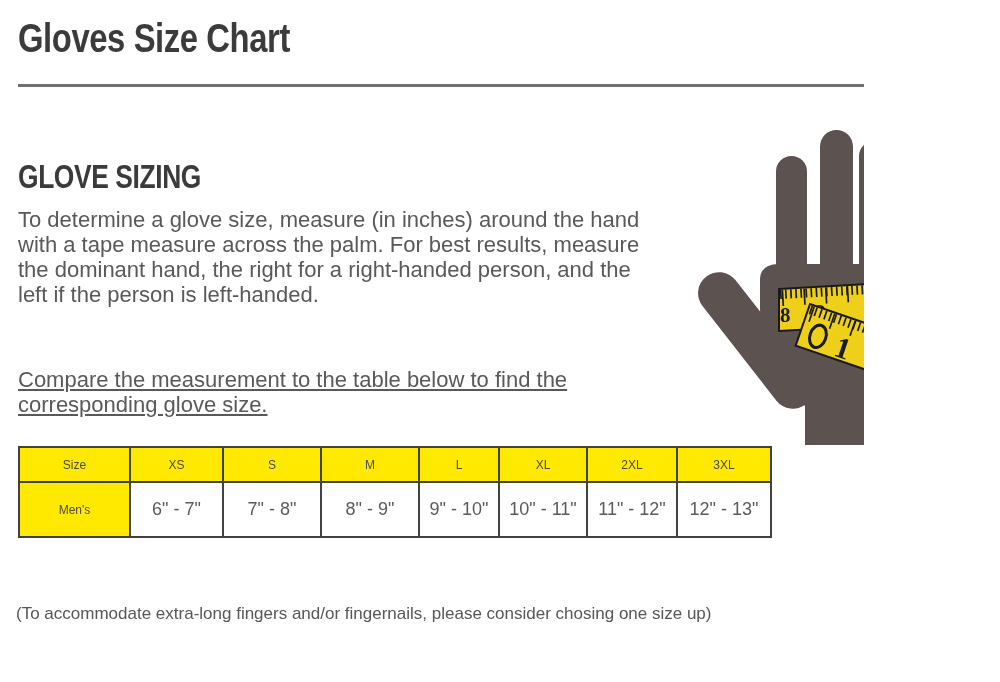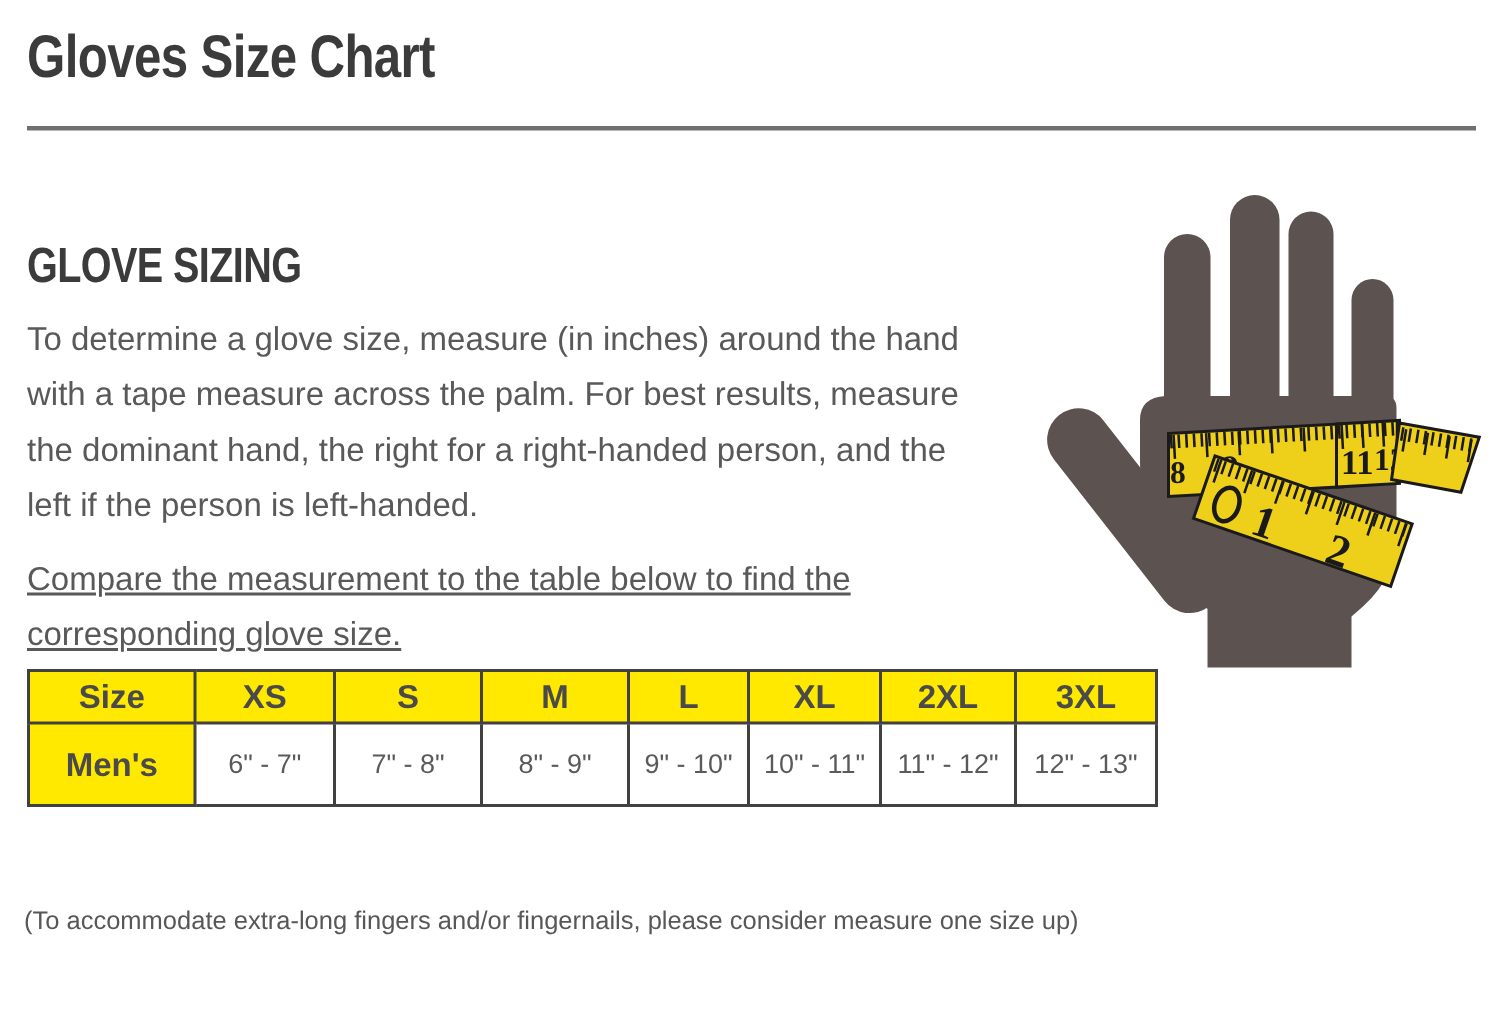--- a/index.html
+++ b/index.html
@@ -1,19 +1,19 @@
 <!DOCTYPE html>
 <html><head>
 <meta charset="utf-8">
 <style>
   * { margin: 0; padding: 0; box-sizing: border-box; }
   html, body { background: #ffffff; }
   .page {
     position: relative;
-    width: 1000px;
+    width: 864px;
     height: 682px;
     background: #ffffff;
     font-family: "Liberation Sans", sans-serif;
     overflow: hidden;
   }
   .page-title {
     position: absolute;
     left: 18px;
     top: 16px;
     font-size: 40px;
@@ -42,42 +42,42 @@
     letter-spacing: -0.5px;
     transform: scaleX(0.80);
     transform-origin: 0 0;
     white-space: nowrap;
   }
   .para {
     position: absolute;
     left: 18px;
     width: 628px;
     font-size: 22px;
-    line-height: 37px;
+    line-height: 25px;
     color: #595959;
   }
   .para-1 { top: 207px; }
   .para-2 { top: 367px; text-decoration: underline; }
   .size-table {
     position: absolute;
     left: 18px;
     top: 446px;
     border-collapse: collapse;
     table-layout: fixed;
     width: 752px;
   }
   .size-table td, .size-table th {
     border: 2px solid #414141;
     text-align: center;
     vertical-align: middle;
     font-weight: normal;
   }
   .size-table .hdr-row td { height: 35px; font-size: 18px; color: #4a4a4a; }
   .size-table .data-row td { height: 55px; font-size: 18px; color: #5a5a5a; background: #ffffff; }
-  .size-table td.yellow { background: #ffe900; color: #4a4a4a; font-size: 22px; font-weight: bold; }
+  .size-table td.yellow { background: #ffe900; color: #4a4a4a; font-size: 12px; }
   .footnote {
     position: absolute;
     left: 16px;
     top: 604px;
     font-size: 17px;
     color: #575757;
   }
   .glove-illustration {
     position: absolute;
     left: 695px;
@@ -173,15 +173,15 @@
         <td>7" - 8"</td>
         <td>8" - 9"</td>
         <td>9" - 10"</td>
         <td>10" - 11"</td>
         <td>11" - 12"</td>
         <td>12" - 13"</td>
       </tr>
     </tbody>
   </table>
 
-  <p class="footnote">(To accommodate extra-long fingers and/or fingernails, please consider measure one size up)</p>
+  <p class="footnote">(To accommodate extra-long fingers and/or fingernails, please consider chosing one size up)</p>
 
 </div>
 
 </body></html>

